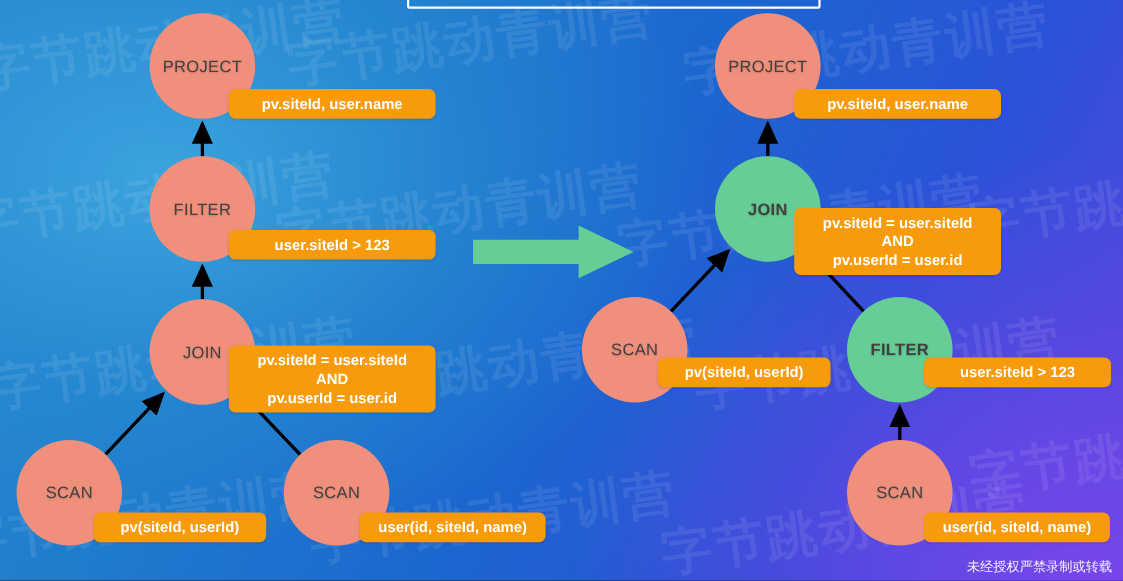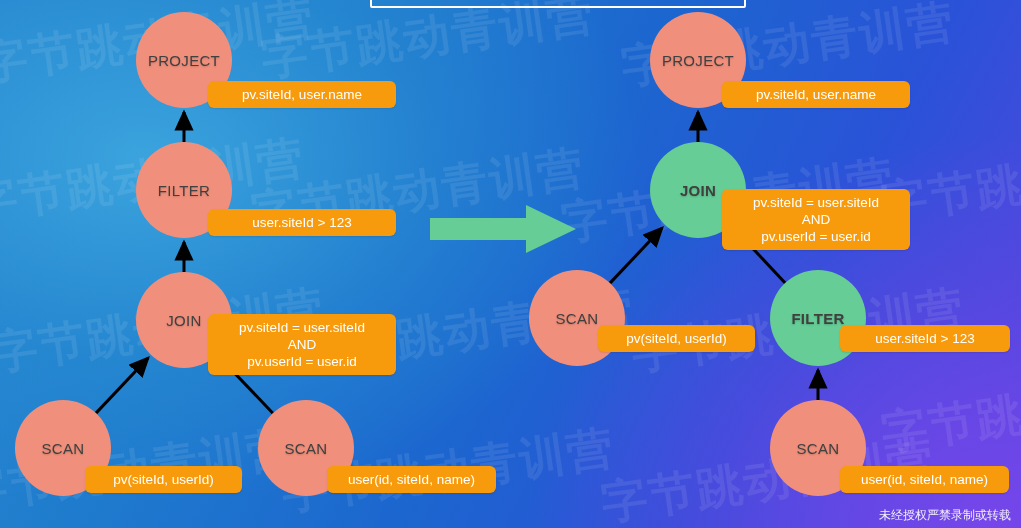--- a/index.html
+++ b/index.html
@@ -72,20 +72,21 @@
     position: absolute;
     background: #f79b0c;
     color: #ffffff;
     border-radius: 6px;
     padding: 5px 12px;
     font-size: 13.5px;
     line-height: 17px;
     white-space: pre;
     text-align: center;
     box-shadow: 0 1px 2px rgba(0,0,0,0.10);
+    font-weight: bold;
   }
 
   .arrow-big {
     position: absolute;
     left: 430px;
     top: 203px;
     width: 146px;
     height: 52px;
   }
 

